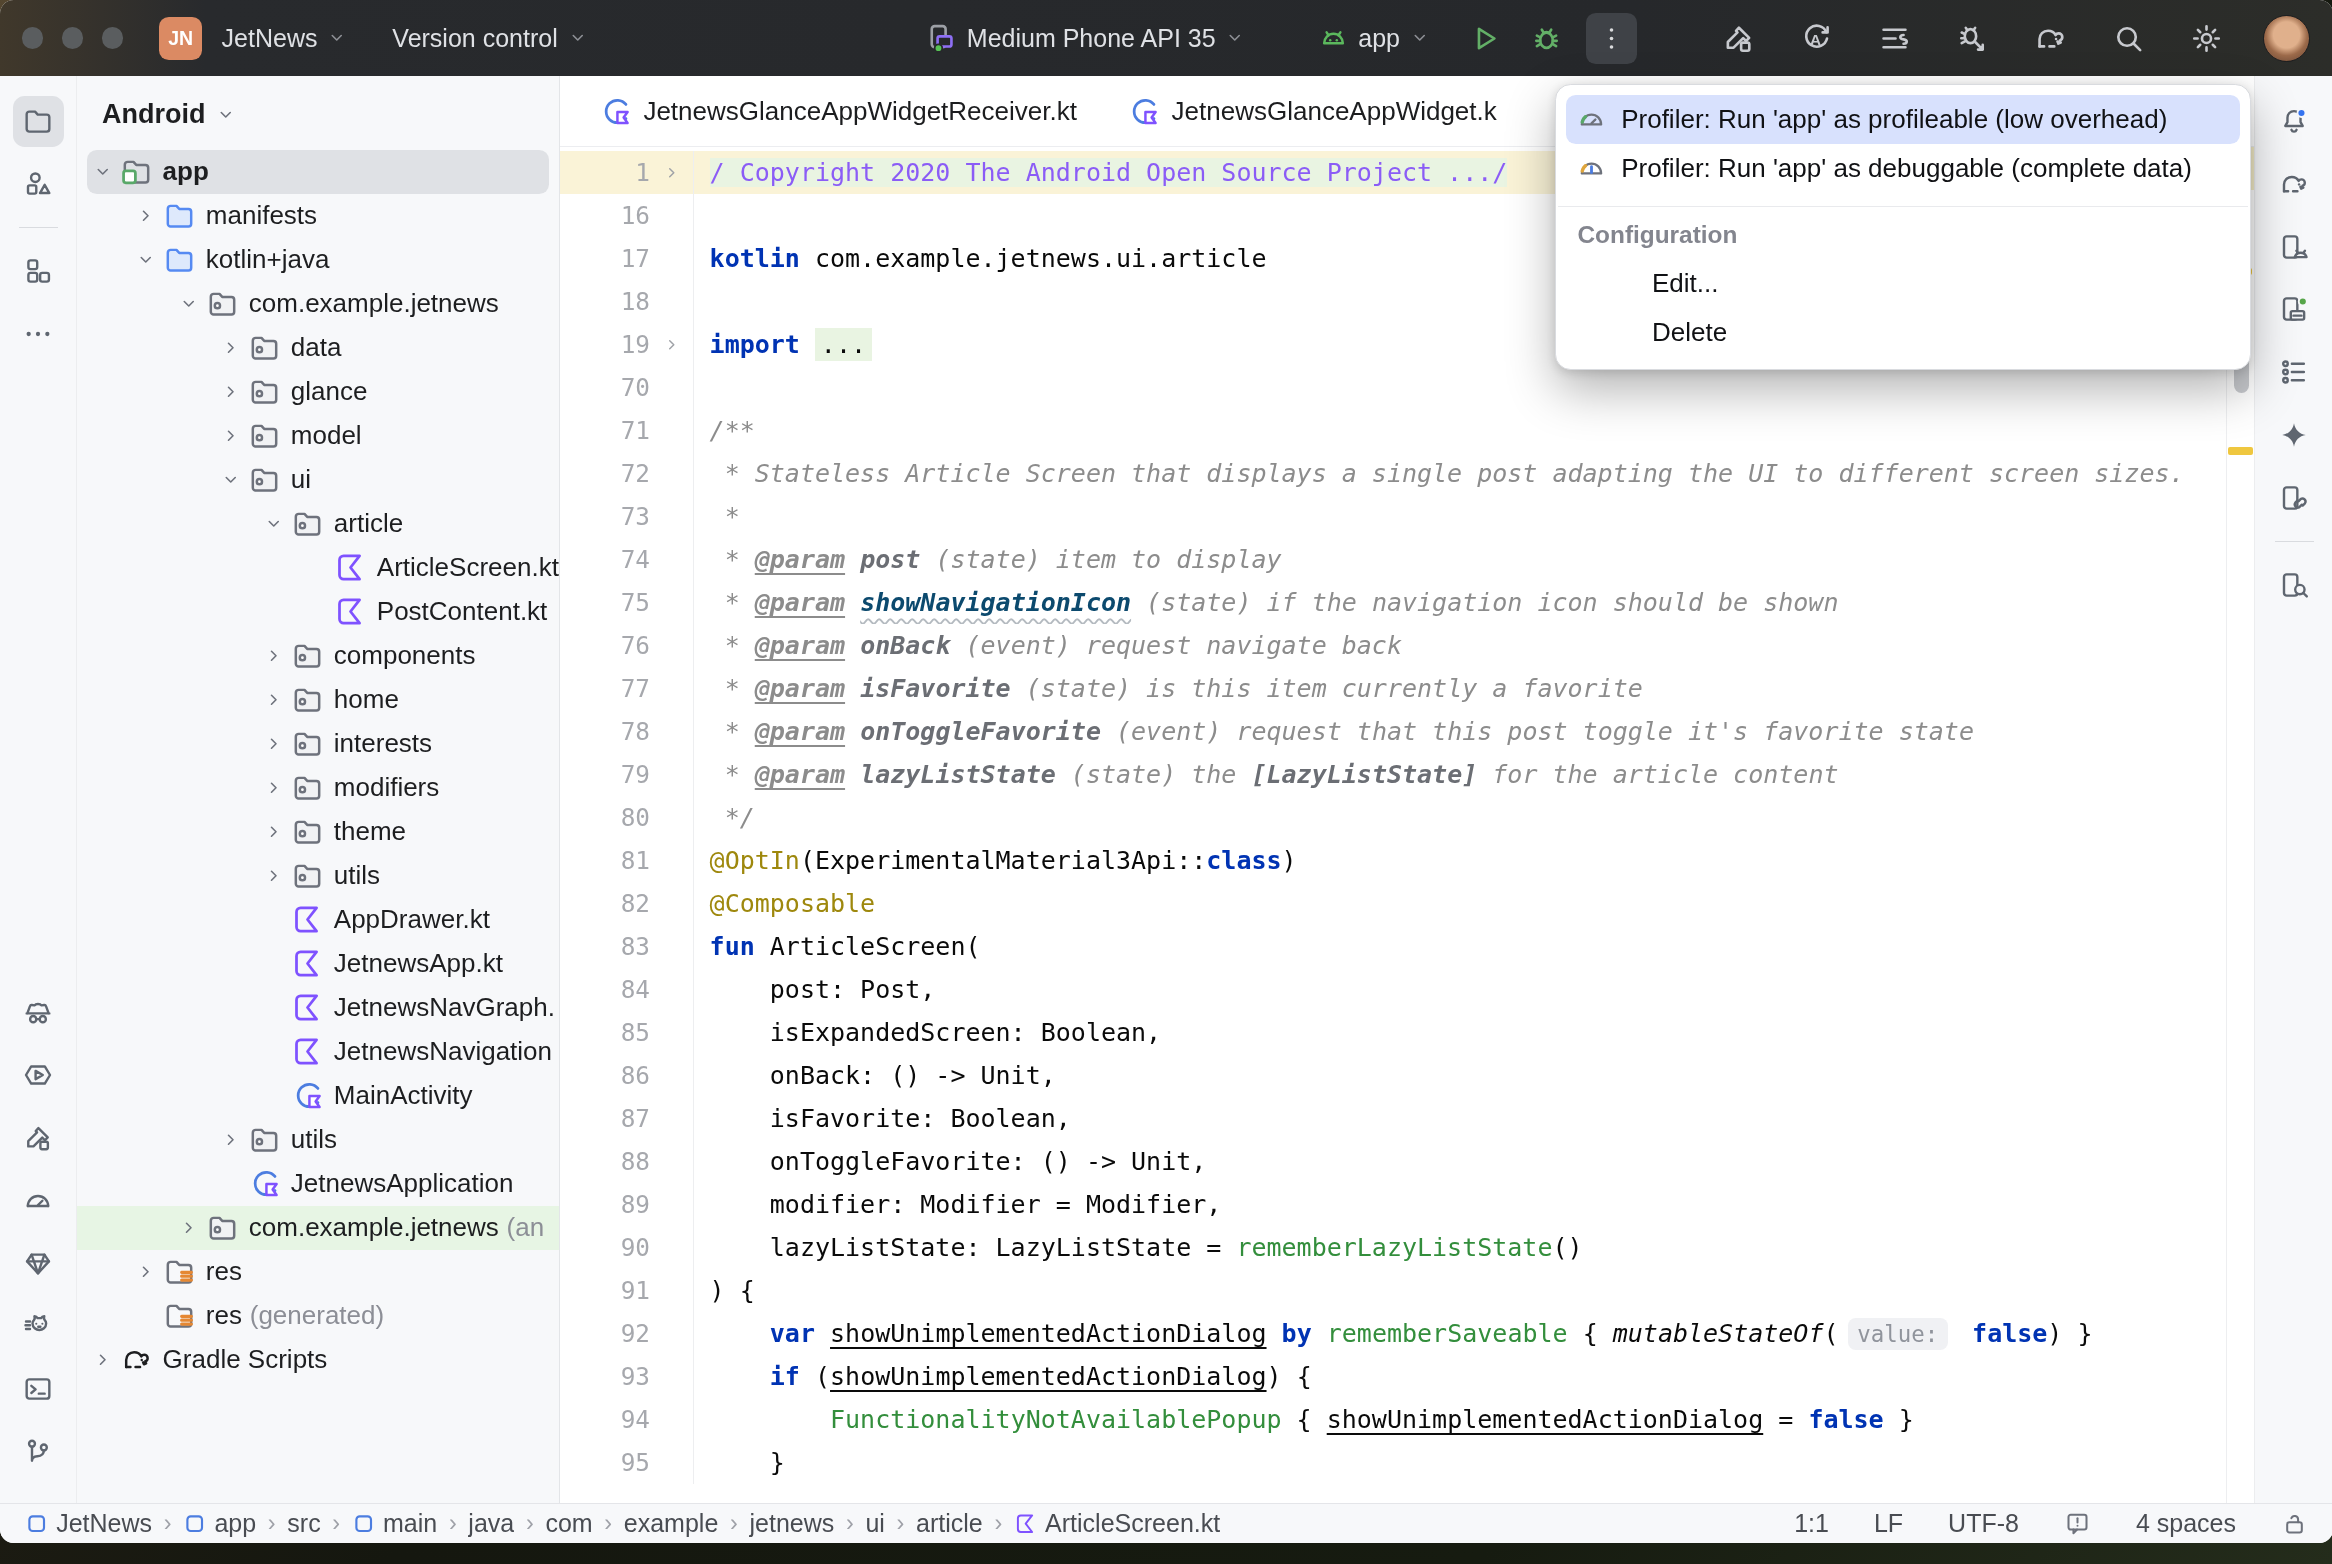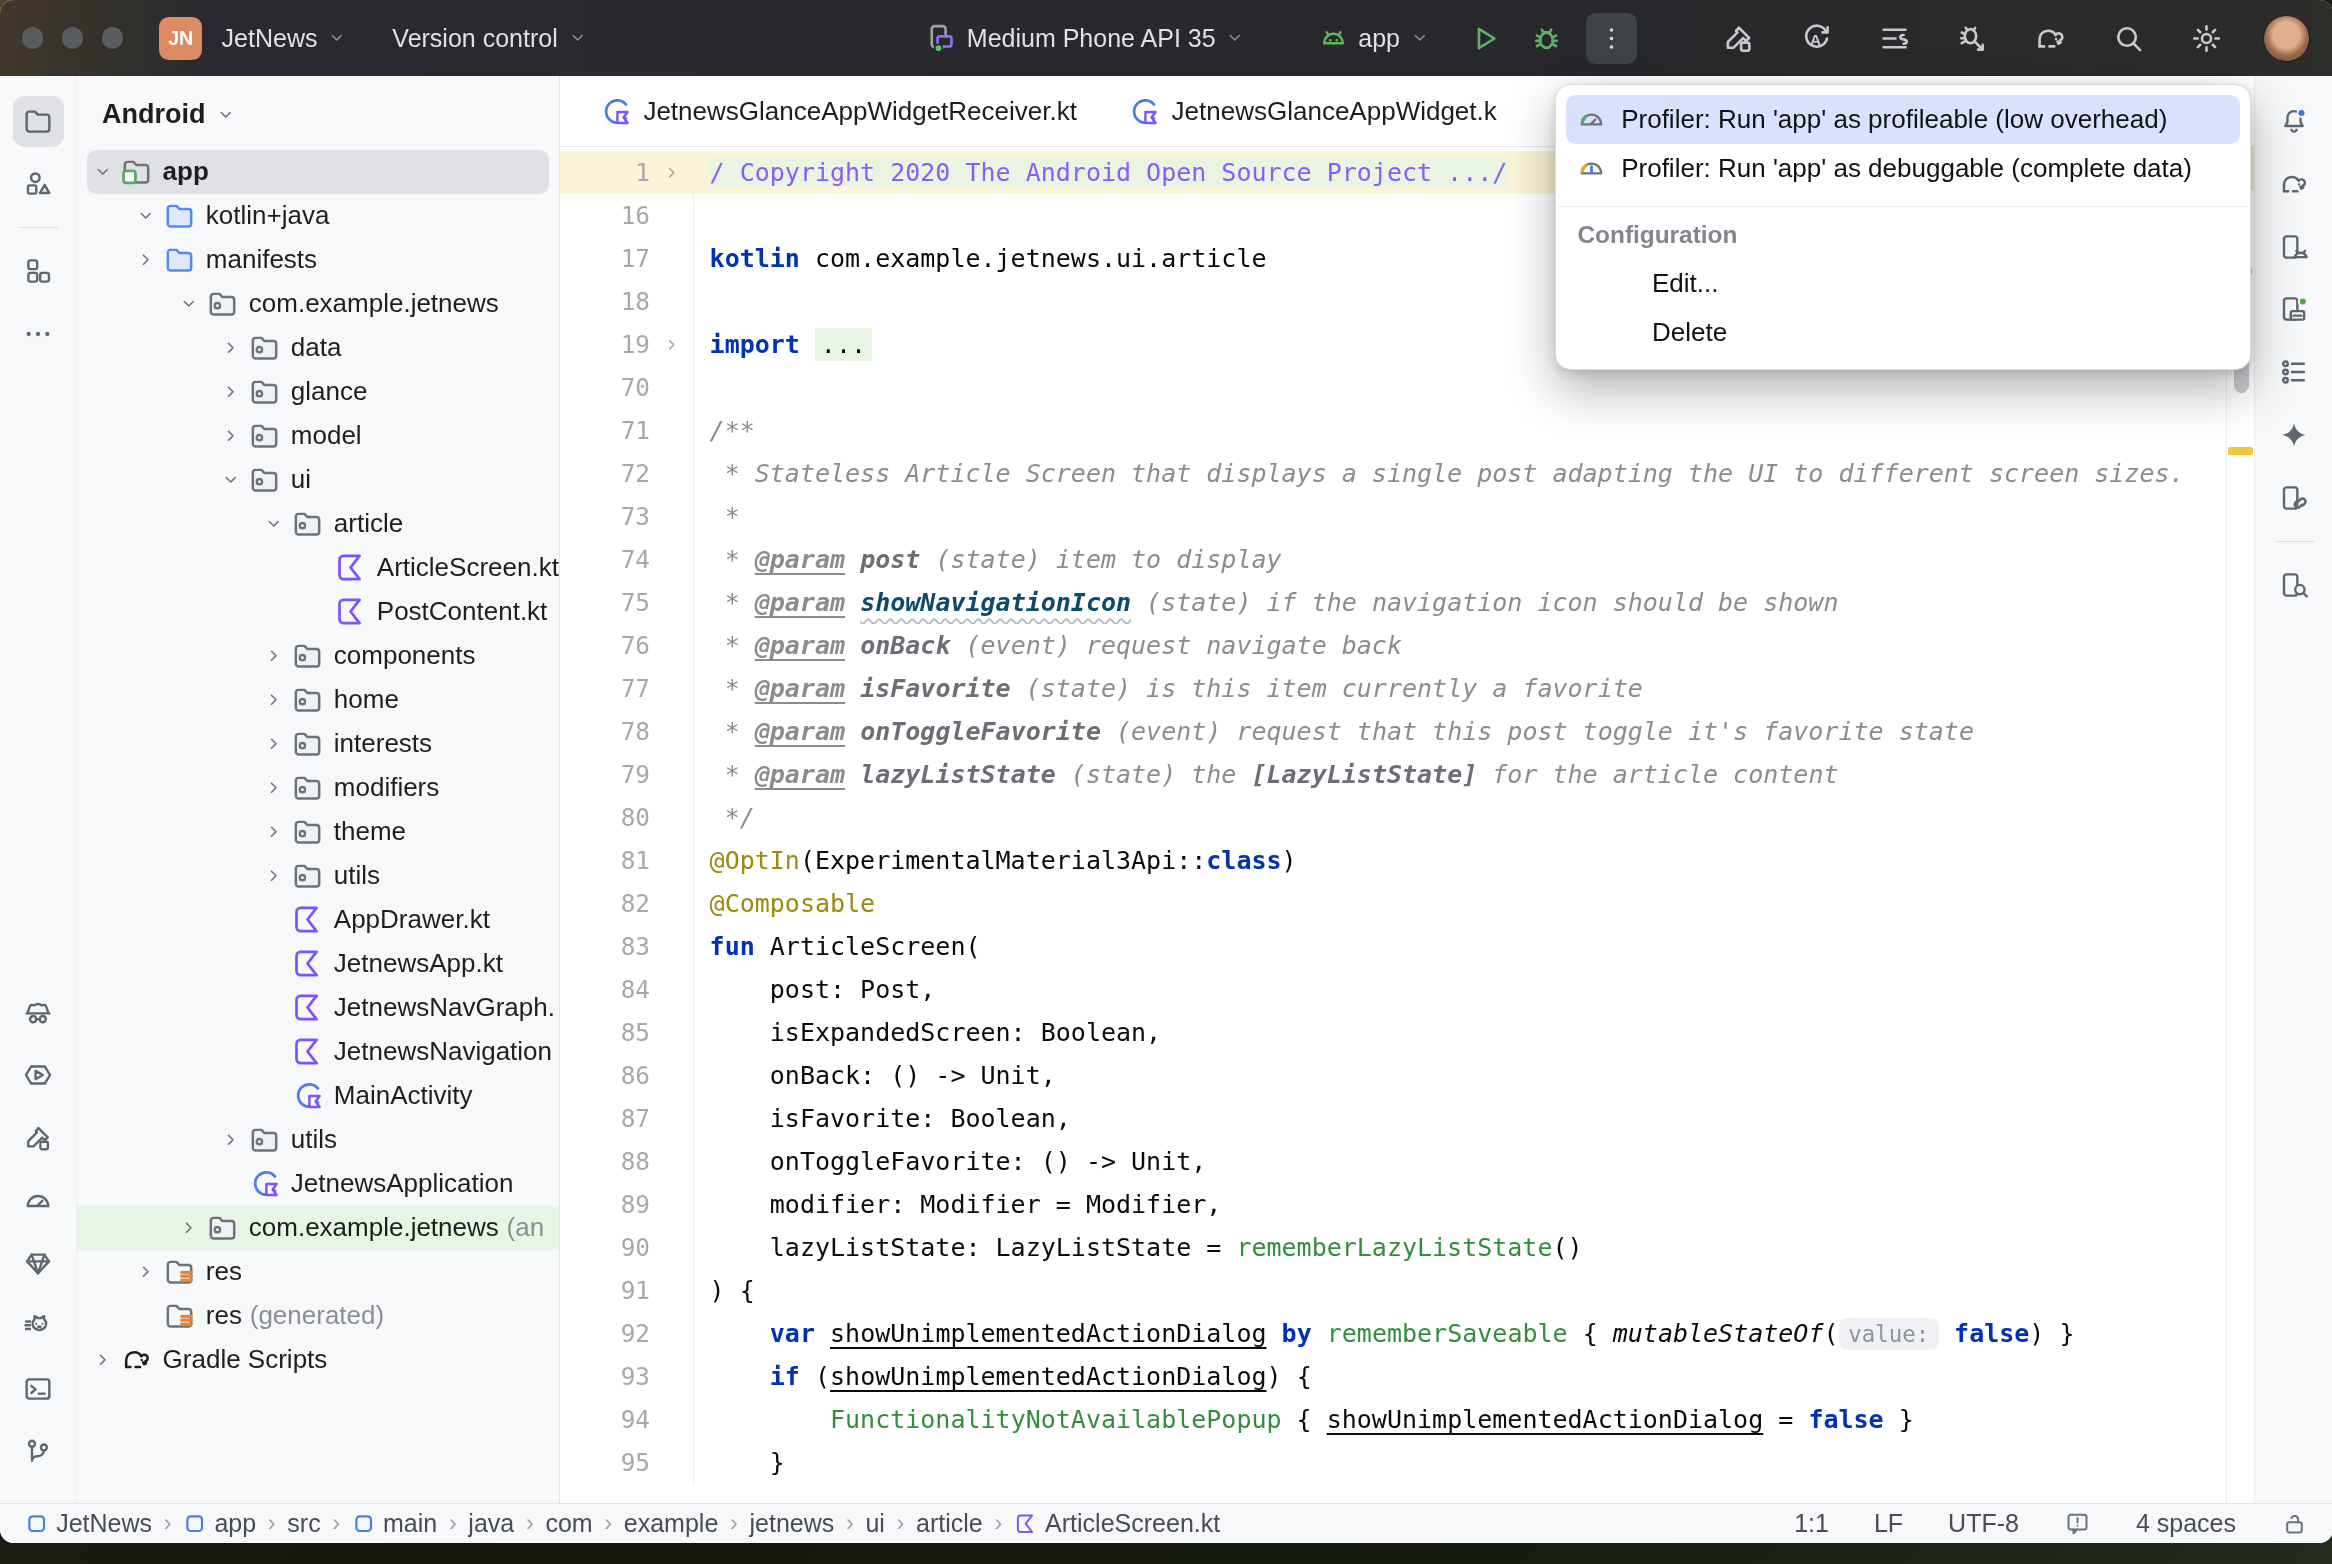--- a/index.html
+++ b/index.html
@@ -68,21 +68,21 @@
   .s-k{color:#0033B3;font-weight:bold}
   .s-t{color:#0a0a0a}
   .s-c{color:#8C8C8C;font-style:italic}
   .s-ct{color:#8C8C8C;font-style:italic;font-weight:bold;text-decoration:underline;text-underline-offset:4.9px}
   .s-cb{color:#6b6e74;font-style:italic;font-weight:bold}
   .s-cbw{color:#0c4a6e;font-style:italic;font-weight:bold;text-decoration:underline;text-decoration-style:wavy;text-decoration-color:#b4bac0;text-decoration-thickness:2px;text-underline-offset:6.8px}
   .s-ann{color:#9E880D}
   .s-g{color:#338E3C}
   .s-it{color:#0a0a0a;font-style:italic}
   .s-u{color:#0a0a0a;text-decoration:underline;text-underline-offset:4.9px;text-decoration-thickness:2px}
-  .s-hint{background:#F0F1F4;color:#90949C;border-radius:7.8px;padding:2.9px 9.8px;font-size:22.4px;margin:0 0}
+  .s-hint{background:#F0F1F4;color:#90949C;border-radius:7.8px;padding:2.9px 9.8px;font-size:22.4px;margin:0 9px}
   .s-fold{color:#8b5cf6;background:#E9F4E2}
   .s-foldchip{color:#0a0a0a;background:#E9F4E2;padding:2px 5.9px}
   .estripe{position:absolute;top:0;bottom:0;right:0;width:27px;border-left:1px solid #EDEEF0;background:#fff}
   .es-cream{position:absolute;right:0;width:9.8px;top:0;height:43px;background:#F6EFC9}
   .es-mark1{position:absolute;right:2px;width:12.7px;top:121px;height:6.8px;background:#EFC73F;border-radius:2px}
   .es-mark2{position:absolute;right:1px;width:25px;top:300px;height:7.8px;background:#EFC73F;border-radius:2px}
   .es-thumb{position:absolute;right:4.9px;width:15.6px;top:70px;height:176px;background:#C9CBCF;border-radius:7.8px}
   
   .statusbar{flex:none;height:39px;background:#F7F8FA;border-top:1px solid #E4E5E9;display:flex;align-items:center;
     padding:0 25px;font-size:25px;color:#494C52}
@@ -368,43 +368,43 @@
                 <path d="M3.5 7a2 2 0 0 1 2-2h4.3l2 2.2h6.7a2 2 0 0 1 2 2V18a2 2 0 0 1-2 2h-13a2 2 0 0 1-2-2z" stroke="#6E727C"></path>
                 <rect x="2.6" y="11.6" width="8.6" height="8.6" rx="1.6" fill="#FFFFFF" stroke="#59A869" stroke-width="2"></rect>
               </svg>
             </span>
             <span class="t-bold">app</span>
           </div>
           <div class="trow">
             <span style="flex: 0 0 auto; width: 53px;"></span>
             <span class="t-chev">
               <svg viewBox="0 0 24 24" fill="none" stroke="currentColor" stroke-width="1.8" stroke-linecap="round" stroke-linejoin="round">
+                <path d="M9.5 7l5 5-5 5"></path>
+              </svg>
+            </span>
+            <span class="ic t-ic">
+              <svg viewBox="0 0 24 24" fill="none" stroke="currentColor" stroke-width="1.8" stroke-linecap="round" stroke-linejoin="round">
+                <path d="M3.5 7a2 2 0 0 1 2-2h4.3l2 2.2h6.7a2 2 0 0 1 2 2V18a2 2 0 0 1-2 2h-13a2 2 0 0 1-2-2z" fill="#DEE9FC" stroke="#568AF2"></path>
+              </svg>
+            </span>
+            <span>manifests</span>
+          </div>
+          <div class="trow">
+            <span style="flex: 0 0 auto; width: 53px;"></span>
+            <span class="t-chev">
+              <svg viewBox="0 0 24 24" fill="none" stroke="currentColor" stroke-width="1.8" stroke-linecap="round" stroke-linejoin="round">
                 <path d="M7 9.5l5 5 5-5"></path>
               </svg>
             </span>
             <span class="ic t-ic">
               <svg viewBox="0 0 24 24" fill="none" stroke="currentColor" stroke-width="1.8" stroke-linecap="round" stroke-linejoin="round">
                 <path d="M3.5 7a2 2 0 0 1 2-2h4.3l2 2.2h6.7a2 2 0 0 1 2 2V18a2 2 0 0 1-2 2h-13a2 2 0 0 1-2-2z" fill="#DEE9FC" stroke="#568AF2"></path>
               </svg>
             </span>
             <span>kotlin+java</span>
-          </div>
-          <div class="trow">
-            <span style="flex: 0 0 auto; width: 53px;"></span>
-            <span class="t-chev">
-              <svg viewBox="0 0 24 24" fill="none" stroke="currentColor" stroke-width="1.8" stroke-linecap="round" stroke-linejoin="round">
-                <path d="M9.5 7l5 5-5 5"></path>
-              </svg>
-            </span>
-            <span class="ic t-ic">
-              <svg viewBox="0 0 24 24" fill="none" stroke="currentColor" stroke-width="1.8" stroke-linecap="round" stroke-linejoin="round">
-                <path d="M3.5 7a2 2 0 0 1 2-2h4.3l2 2.2h6.7a2 2 0 0 1 2 2V18a2 2 0 0 1-2 2h-13a2 2 0 0 1-2-2z" fill="#DEE9FC" stroke="#568AF2"></path>
-              </svg>
-            </span>
-            <span>manifests</span>
           </div>
           <div class="trow">
             <span style="flex: 0 0 auto; width: 96px;"></span>
             <span class="t-chev">
               <svg viewBox="0 0 24 24" fill="none" stroke="currentColor" stroke-width="1.8" stroke-linecap="round" stroke-linejoin="round">
                 <path d="M7 9.5l5 5 5-5"></path>
               </svg>
             </span>
             <span class="ic t-ic">
               <svg viewBox="0 0 24 24" fill="none" stroke="currentColor" stroke-width="1.8" stroke-linecap="round" stroke-linejoin="round">

